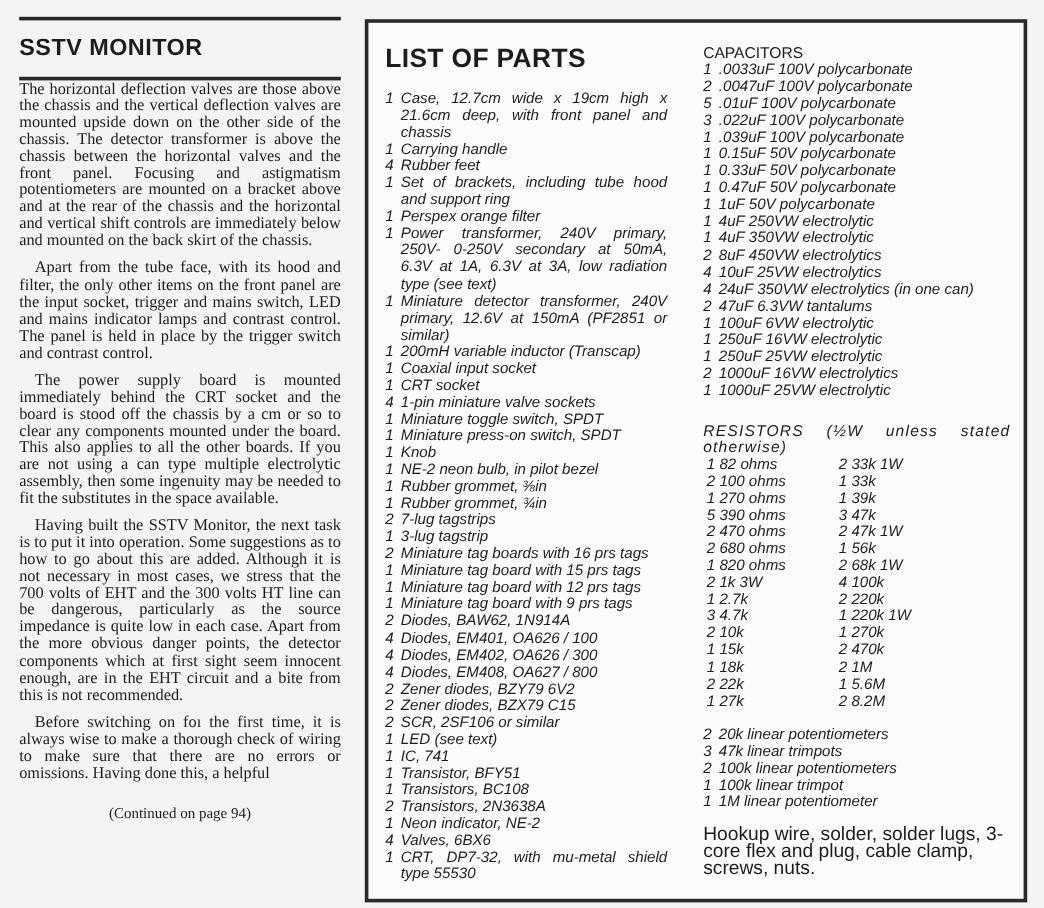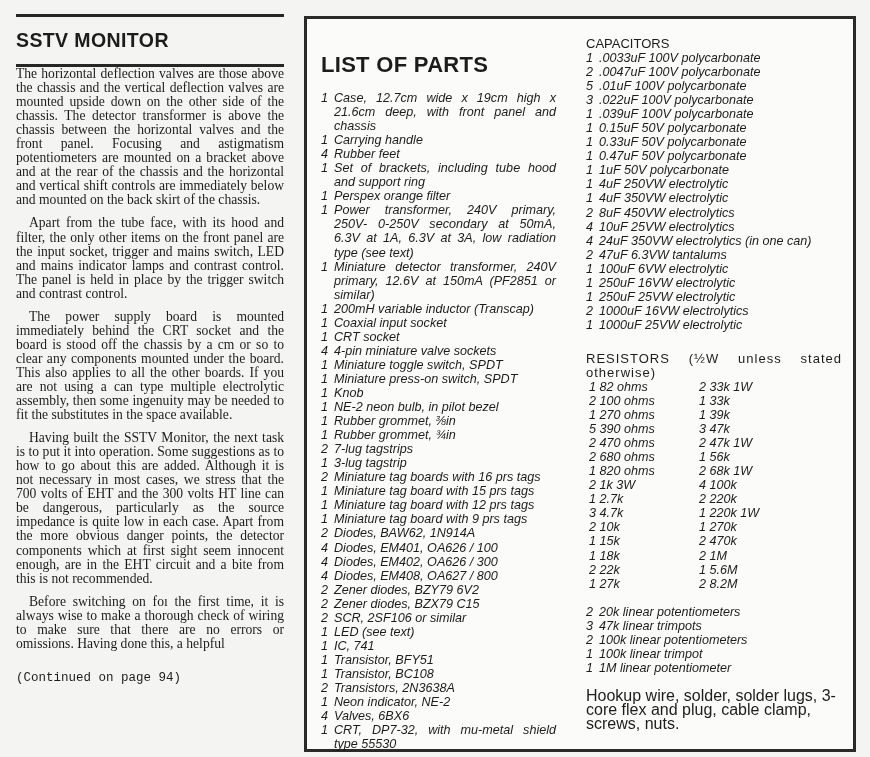--- a/index.html
+++ b/index.html
@@ -16,44 +16,44 @@
     font-family: "Liberation Sans", sans-serif; font-weight: bold;
     font-size: 19.5px; letter-spacing: 0.4px; margin: 13px 0 14px 0; line-height: 20px;
   }
   .body-text {
     font-family: "Liberation Serif", serif; font-size: 13.6px; line-height: 14.05px;
     text-align: justify; 
   }
   .body-text p { margin: 0 0 9px 0; text-indent: 13px; }
   .body-text p.first { text-indent: 0; }
   .continued {
-    font-family: Liberation Mono, monospace; font-size: 12.5px;
-    text-align: left; margin-top: 20px;
+    font-family: Liberation Serif, serif; font-size: 12.5px;
+    text-align: center; margin-top: 20px;
   }
   .parts-box {
     position: absolute; left: 304px; top: 16px; width: 546px; height: 730px;
     border: 3px solid #2a2a2a; background: #fbfbfa;
   }
   .parts-col1 { position: absolute; left: 14px; top: 14px; width: 235px; }
   .parts-col2 { position: absolute; left: 279px; top: 18px; width: 262px; }
   .parts-title {
     font-family: "Liberation Sans", sans-serif; font-weight: bold;
-    font-size: 22px; letter-spacing: 0.3px; margin: 20px 0 14px 0; line-height: 24px;
+    font-size: 22px; letter-spacing: 0.3px; margin: 4px 0 14px 0; line-height: 24px;
   }
   .plist {
     font-family: "Liberation Sans", sans-serif; font-style: italic;
     font-size: 12.6px; line-height: 14.05px; list-style: none; margin: 0; padding: 0;
   }
   .plist li { display: flex; }
   .plist .q { width: 13px; flex: 0 0 13px; }
   .plist .d { flex: 1; text-align: justify; }
   .sec-head {
     font-family: "Liberation Sans", sans-serif; font-size: 13px; line-height: 14px;
   }
-  .sec-head.ital { letter-spacing: 1px; }
+  .sec-head.ital { font-style: italic; letter-spacing: 1px; }
   .res-grid { display: grid; grid-template-columns: 110px 140px; margin-left: 3px; }
   .gap { height: 14px; }
   .misc-text {
     font-family: "Liberation Sans", sans-serif; 
     font-size: 16px; line-height: 14.05px;
   }
 </style>
 </head>
 <body>
 
@@ -110,21 +110,21 @@
         <li>
           <span class="q">1</span>
           <span class="d">Coaxial input socket</span>
         </li>
         <li>
           <span class="q">1</span>
           <span class="d">CRT socket</span>
         </li>
         <li>
           <span class="q">4</span>
-          <span class="d">4-pin miniature valve sockets</span>
+          <span class="d">1-pin miniature valve sockets</span>
         </li>
         <li>
           <span class="q">1</span>
           <span class="d">Miniature toggle switch, SPDT</span>
         </li>
         <li>
           <span class="q">1</span>
           <span class="d">Miniature press-on switch, SPDT</span>
         </li>
         <li>
@@ -202,21 +202,21 @@
         <li>
           <span class="q">1</span>
           <span class="d">IC, 741</span>
         </li>
         <li>
           <span class="q">1</span>
           <span class="d">Transistor, BFY51</span>
         </li>
         <li>
           <span class="q">1</span>
-          <span class="d">Transistor, BC108</span>
+          <span class="d">Transistors, BC108</span>
         </li>
         <li>
           <span class="q">2</span>
           <span class="d">Transistors, 2N3638A</span>
         </li>
         <li>
           <span class="q">1</span>
           <span class="d">Neon indicator, NE-2</span>
         </li>
         <li>

